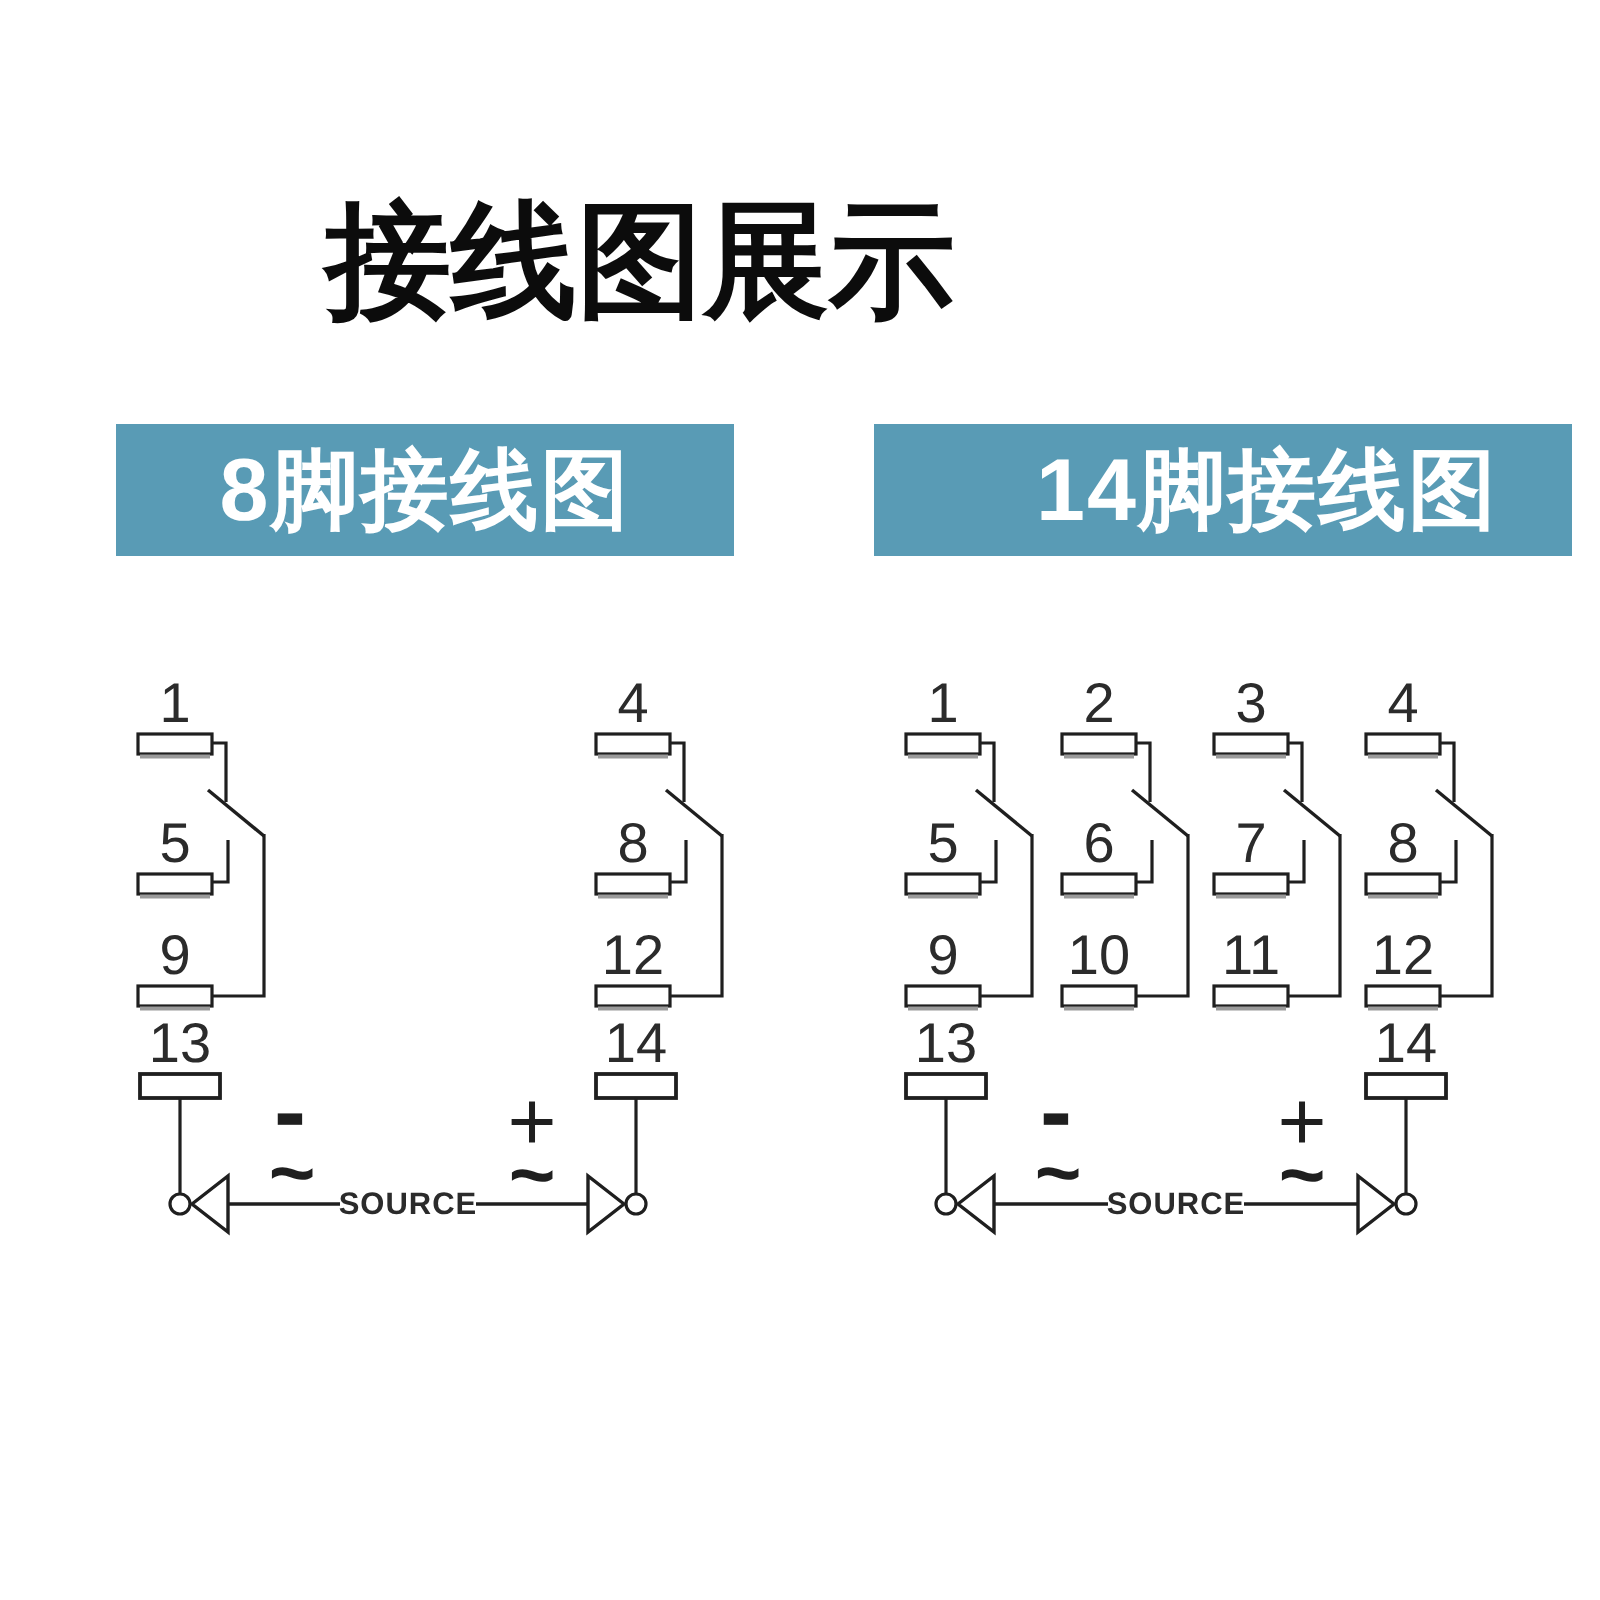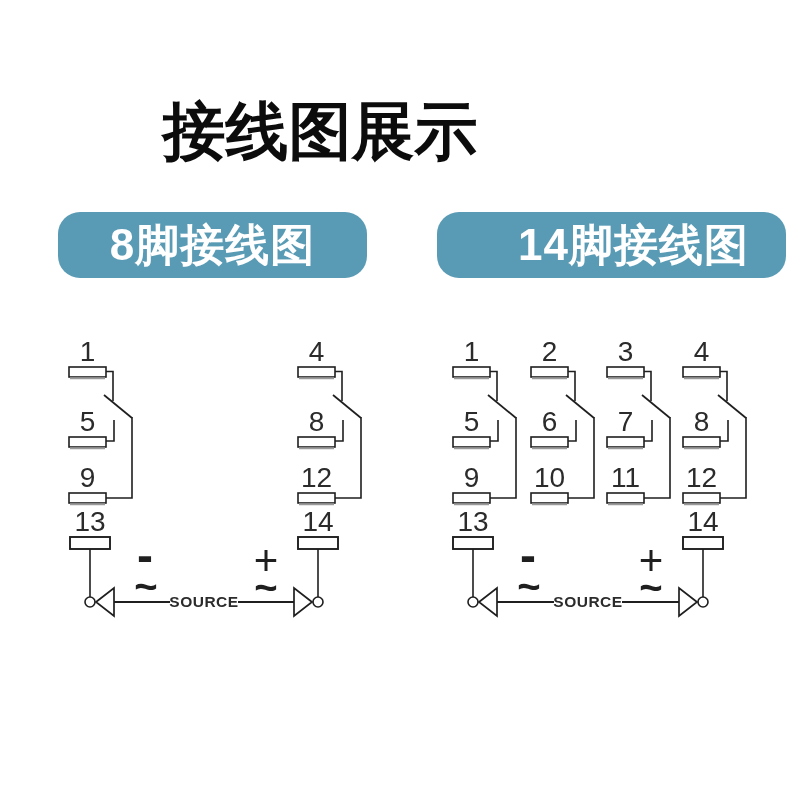--- a/index.html
+++ b/index.html
@@ -11,21 +11,20 @@
     position:absolute;top:52px;left:0;width:640px;text-align:center;
     font-size:63px;font-weight:900;color:#0c0c0c;letter-spacing:0px;line-height:72px;
     font-family:"Liberation Sans",sans-serif;
     margin-top:43px;
   }
   .hdr{
     position:absolute;top:212px;height:66px;
     display:flex;align-items:center;justify-content:center;
     color:#ffffff;font-size:44px;font-weight:700;letter-spacing:1px;
     font-family:"Liberation Sans",sans-serif;
-    border-radius:22px;
   }
   #hdr-8{left:58px;width:309px;}
   #hdr-14{left:437px;width:305px;padding-left:44px;}
   #diagrams{position:absolute;left:0;top:320px;}
   #diagrams text{font-family:"Liberation Sans",sans-serif;}
 </style>
 </head>
 <body>
 
 <h1 class="title">接线图展示</h1>

